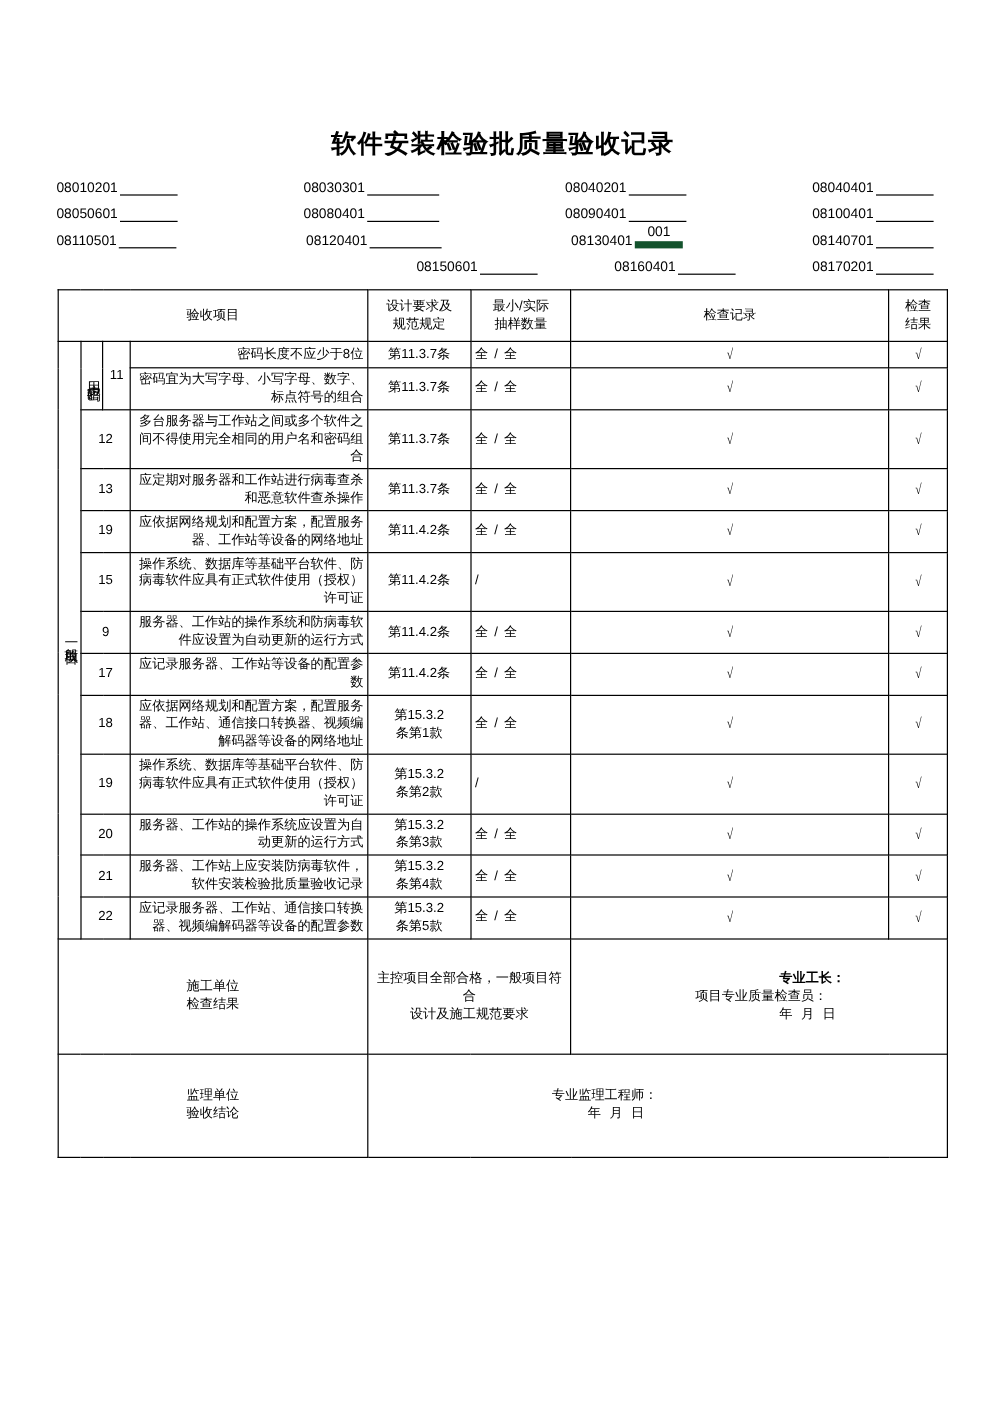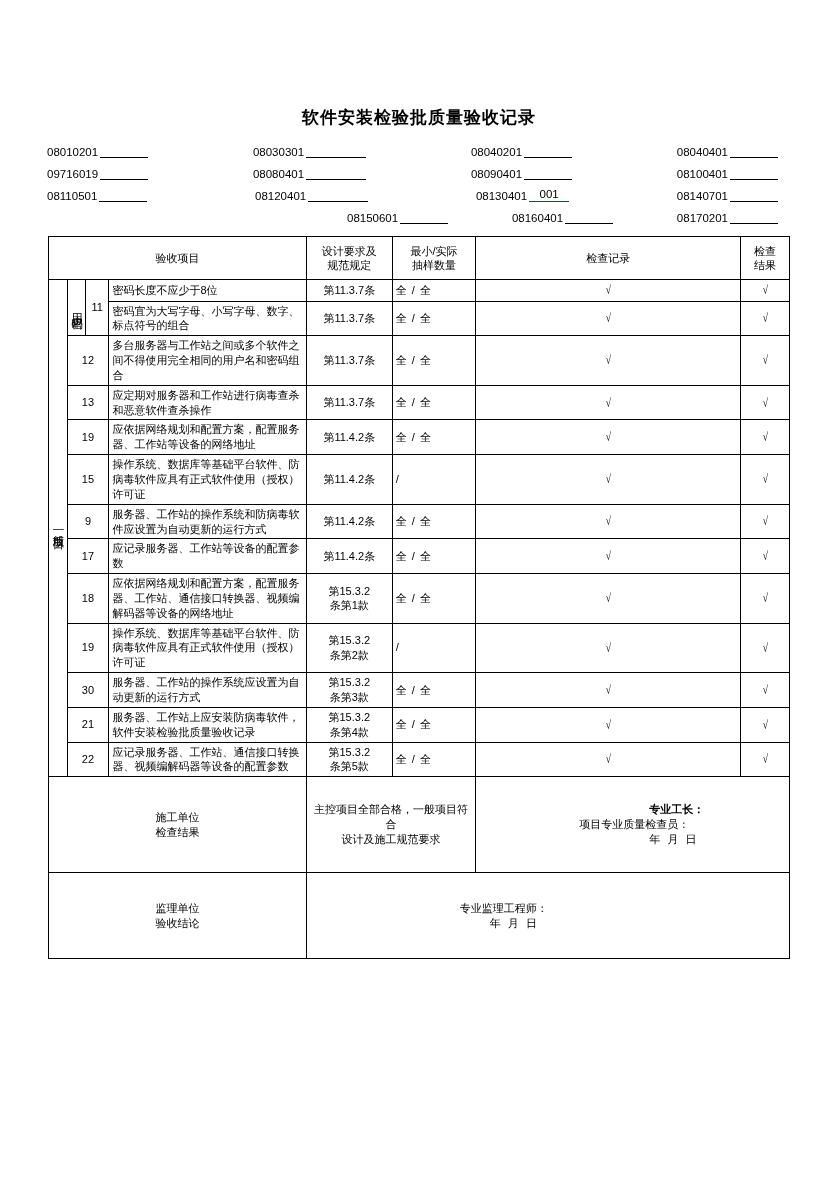--- a/index.html
+++ b/index.html
@@ -17,21 +17,21 @@
   .page {
     position: relative;
     width: 838px;
     height: 1186px;
     box-sizing: border-box;
     padding: 0;
   }
   .title {
     text-align: center;
     font-family: "Liberation Serif", serif;
-    font-size: 17px;
+    font-size: 21px;
     font-weight: bold;
     letter-spacing: 1px;
     padding-top: 108px;
     line-height: 1.2;
   }
   
   .codes {
     margin: 14px 0 0 0;
     padding: 0 60px 0 47px;
   }
@@ -49,21 +49,21 @@
     white-space: nowrap;
   }
   .code-cell .num { padding-right: 2px; }
   .code-cell .blank {
     display: inline-block;
     border-bottom: 1px solid #000;
     height: 12px;
   }
   .code-cell .val {
     display: inline-block;
-    border-bottom: 1px solid #14532d;
+    border-bottom: 6px solid #14532d;
     height: 13px;
     padding: 0 3px;
     text-align: center;
   }
   .spacer { flex: 1 1 auto; }
 
   
   table.main {
     border-collapse: collapse;
     margin: 12px auto 0 auto;
@@ -102,21 +102,21 @@
     width: 16px;
     text-align: center;
     padding: 0;
   }
   td.idx {
     width: 18px;
     text-align: center;
   }
   td.item {
     width: 172px;
-    text-align: left;
+    text-align: right;
     padding-left: 4px;
   }
   td.spec {
     width: 74px;
     text-align: center;
   }
   td.qty {
     width: 72px;
     text-align: left;
     letter-spacing: 1px;
@@ -183,21 +183,21 @@
       </div>
       <span class="spacer"></span>
       <div class="code-cell">
         <span class="num">08040401</span>
           <span class="blank" style="width:48px"></span>
       </div>
     </div>
 
     <div class="code-row">
       <div class="code-cell">
-        <span class="num">09716019</span>
+        <span class="num">08050601</span>
           <span class="blank" style="width:48px"></span>
       </div>
       <span class="spacer"></span>
       <div class="code-cell">
         <span class="num">08080401</span>
           <span class="blank" style="width:60px"></span>
       </div>
       <span class="spacer"></span>
       <div class="code-cell">
         <span class="num">08090401</span>
@@ -360,21 +360,21 @@
       <tr>
         <td class="idx" colspan="2">19</td>
         <td class="item">操作系统、数据库等基础平台软件、防病毒软件应具有正式软件使用（授权）许可证</td>
         <td class="spec">第15.3.2<br>条第2款</td>
         <td class="qty">/</td>
         <td class="rec"><span class="check">√</span></td>
         <td class="res"><span class="check">√</span></td>
       </tr>
 
       <tr>
-        <td class="idx" colspan="2">30</td>
+        <td class="idx" colspan="2">20</td>
         <td class="item">服务器、工作站的操作系统应设置为自动更新的运行方式</td>
         <td class="spec">第15.3.2<br>条第3款</td>
         <td class="qty">全 / 全</td>
         <td class="rec"><span class="check">√</span></td>
         <td class="res"><span class="check">√</span></td>
       </tr>
 
       <tr>
         <td class="idx" colspan="2">21</td>
         <td class="item">服务器、工作站上应安装防病毒软件，软件安装检验批质量验收记录</td>

